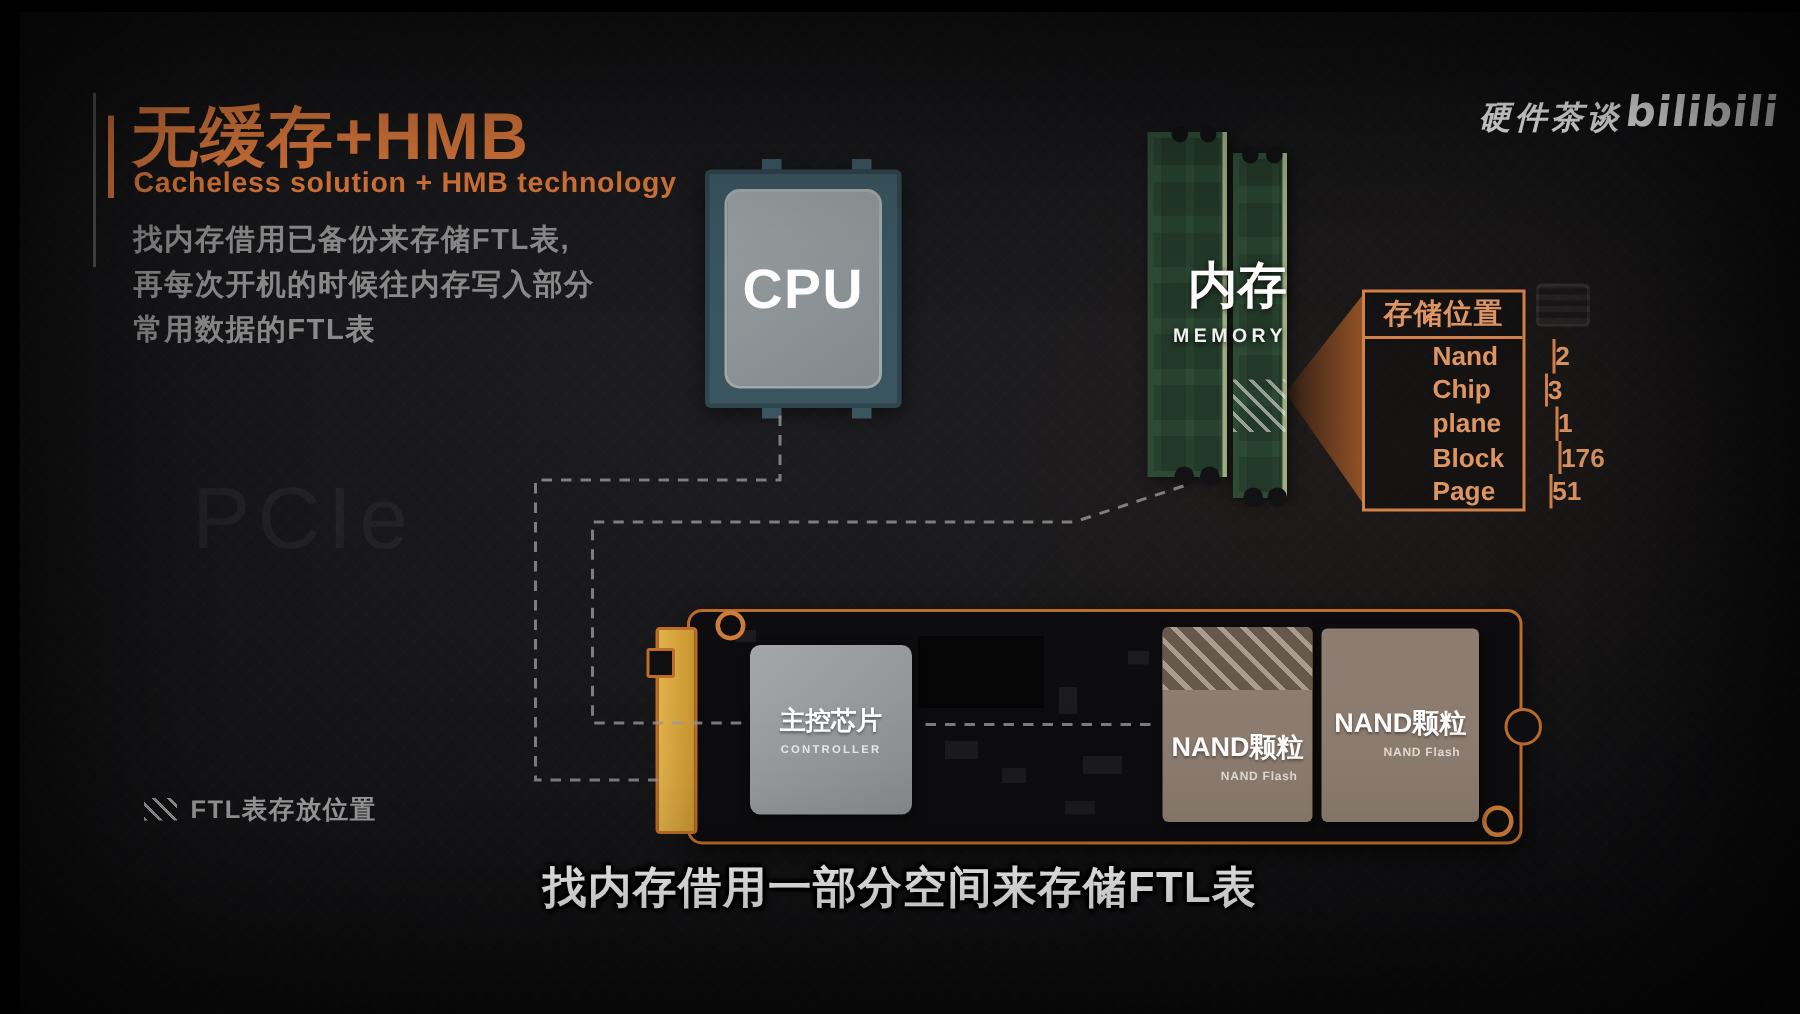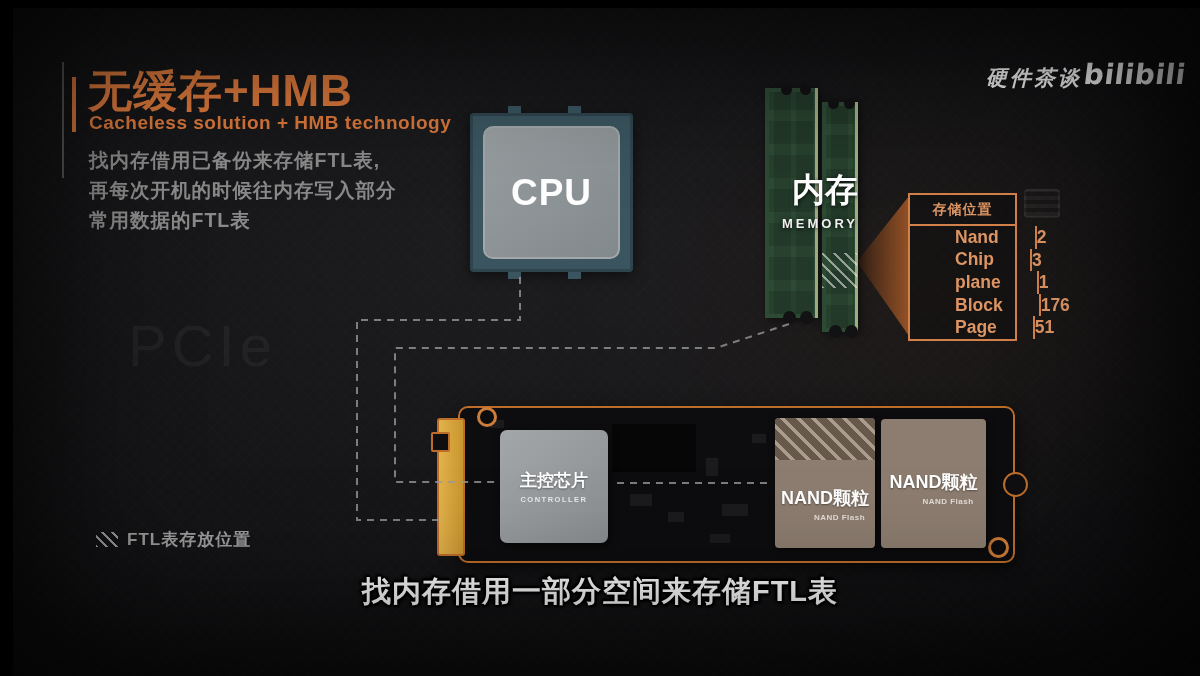--- a/index.html
+++ b/index.html
@@ -34,21 +34,21 @@
   .description{left:89px;top:145px;font-size:19.5px;font-weight:600;color:#8a8a8a;line-height:30px;letter-spacing:1px;}
   .channel{right:118px;top:64px;font-size:21px;font-weight:bold;color:#efefef;letter-spacing:3px;font-style:italic;}
   .bili-logo{right:14px;top:58px;font-size:28px;font-weight:800;color:#f2f2f2;
     transform:skewX(-7deg);letter-spacing:.5px;font-family:"DejaVu Sans",sans-serif;}
 
   
   .pcie{left:128px;top:312px;font-size:58px;font-weight:400;letter-spacing:5px;color:rgba(210,210,225,0.06);}
 
   
   .cpu{left:470px;top:113px;width:131px;height:159px;background:#3a5560;border-radius:4px;
-    box-shadow:inset 0 0 0 3px rgba(0,0,0,0.18), 0 4px 14px rgba(0,0,0,0.5);padding-left:32px;}
+    box-shadow:inset 0 0 0 3px rgba(0,0,0,0.18), 0 4px 14px rgba(0,0,0,0.5);}
   .cpu .tab{position:absolute;width:13px;height:7px;background:#3a5560;}
   .cpu .die{position:absolute;left:13px;top:13px;right:13px;bottom:13px;border-radius:10px;
     background:linear-gradient(145deg,#9aa0a2,#82898c);border:2px solid #a2a8aa;
     display:flex;align-items:center;justify-content:center;}
   .cpu-label{font-size:37px;font-weight:bold;color:#fff;letter-spacing:1px;}
 
   
   .ram{background:#2d4a35;box-shadow:2px 2px 8px rgba(0,0,0,0.55);}
   .ram .grid{position:absolute;inset:4px;opacity:.8;
     background-image:
@@ -64,21 +64,21 @@
   .mem-cn{font-size:33px;font-weight:bold;color:#fff;}
   .mem-en{font-size:13px;font-weight:bold;letter-spacing:3px;color:#f0f0f0;margin-top:3px;}
 
   
   .wedge{left:857px;top:196px;width:52px;height:140px;
     background:linear-gradient(90deg, rgba(60,32,15,0.55), rgba(160,88,40,0.9));
     clip-path:polygon(100% 0, 100% 100%, 0 47%);}
 
   
   .loc-table{left:908px;top:193px;width:105px;border:2.5px solid #d3814b;color:#dd9563;background:rgba(10,10,10,0.35);}
-  .loc-table .thead{height:29px;line-height:29px;text-align:center;font-size:14px;font-weight:bold;
+  .loc-table .thead{height:29px;line-height:29px;text-align:center;font-size:19px;font-weight:bold;
     border-bottom:2.5px solid #d3814b;letter-spacing:1px;}
   .trow{display:flex;height:22.6px;align-items:center;}
   .tcell{font-size:17.5px;font-weight:bold;margin-left:36px;}
   .tcell.label{width:61px;padding-left:9px;box-sizing:border-box;}
   .tcell.value{flex:1;text-align:center;border-left:2.5px solid #d3814b;align-self:stretch;line-height:22.6px;}
 
   
   .stamp{left:1024px;top:189px;width:32px;height:25px;border-radius:4px;
     border:2px solid rgba(255,255,255,0.055);
     background-image:repeating-linear-gradient(0deg, rgba(255,255,255,0.05) 0 4px, transparent 4px 8px);}

